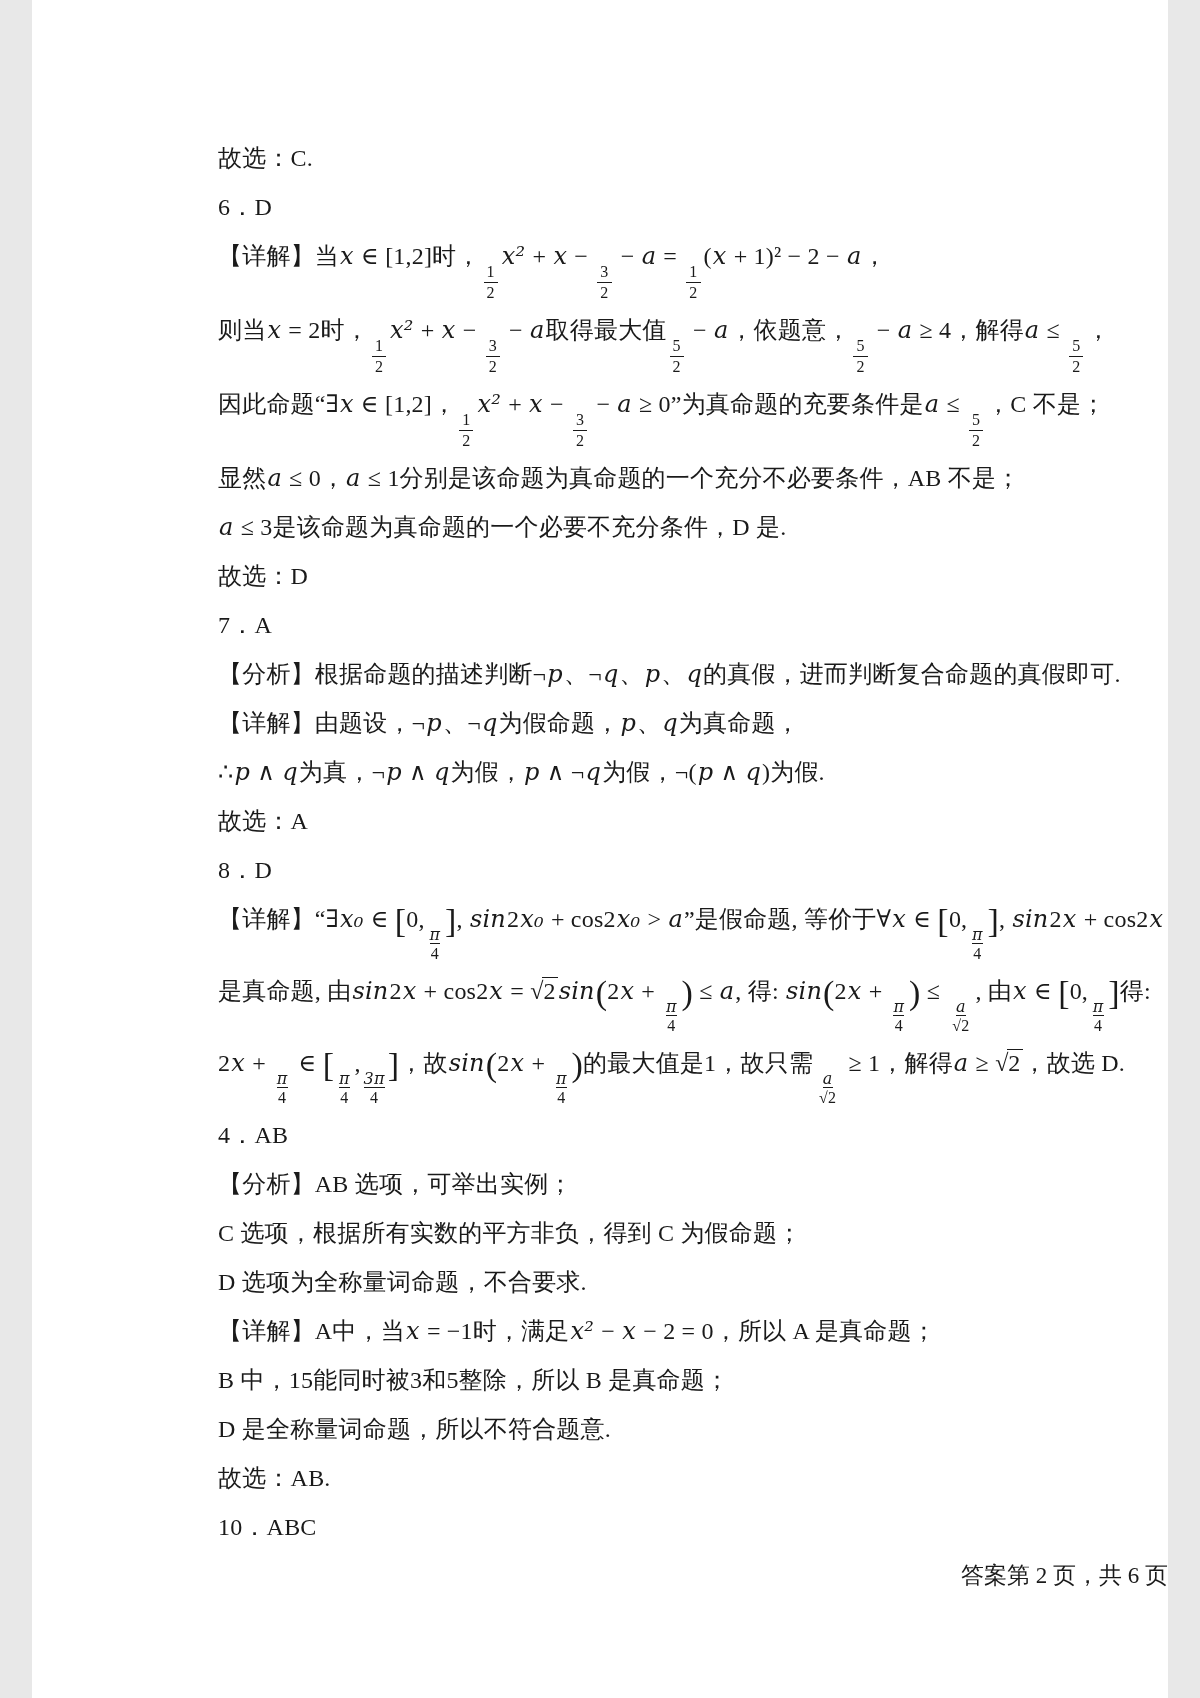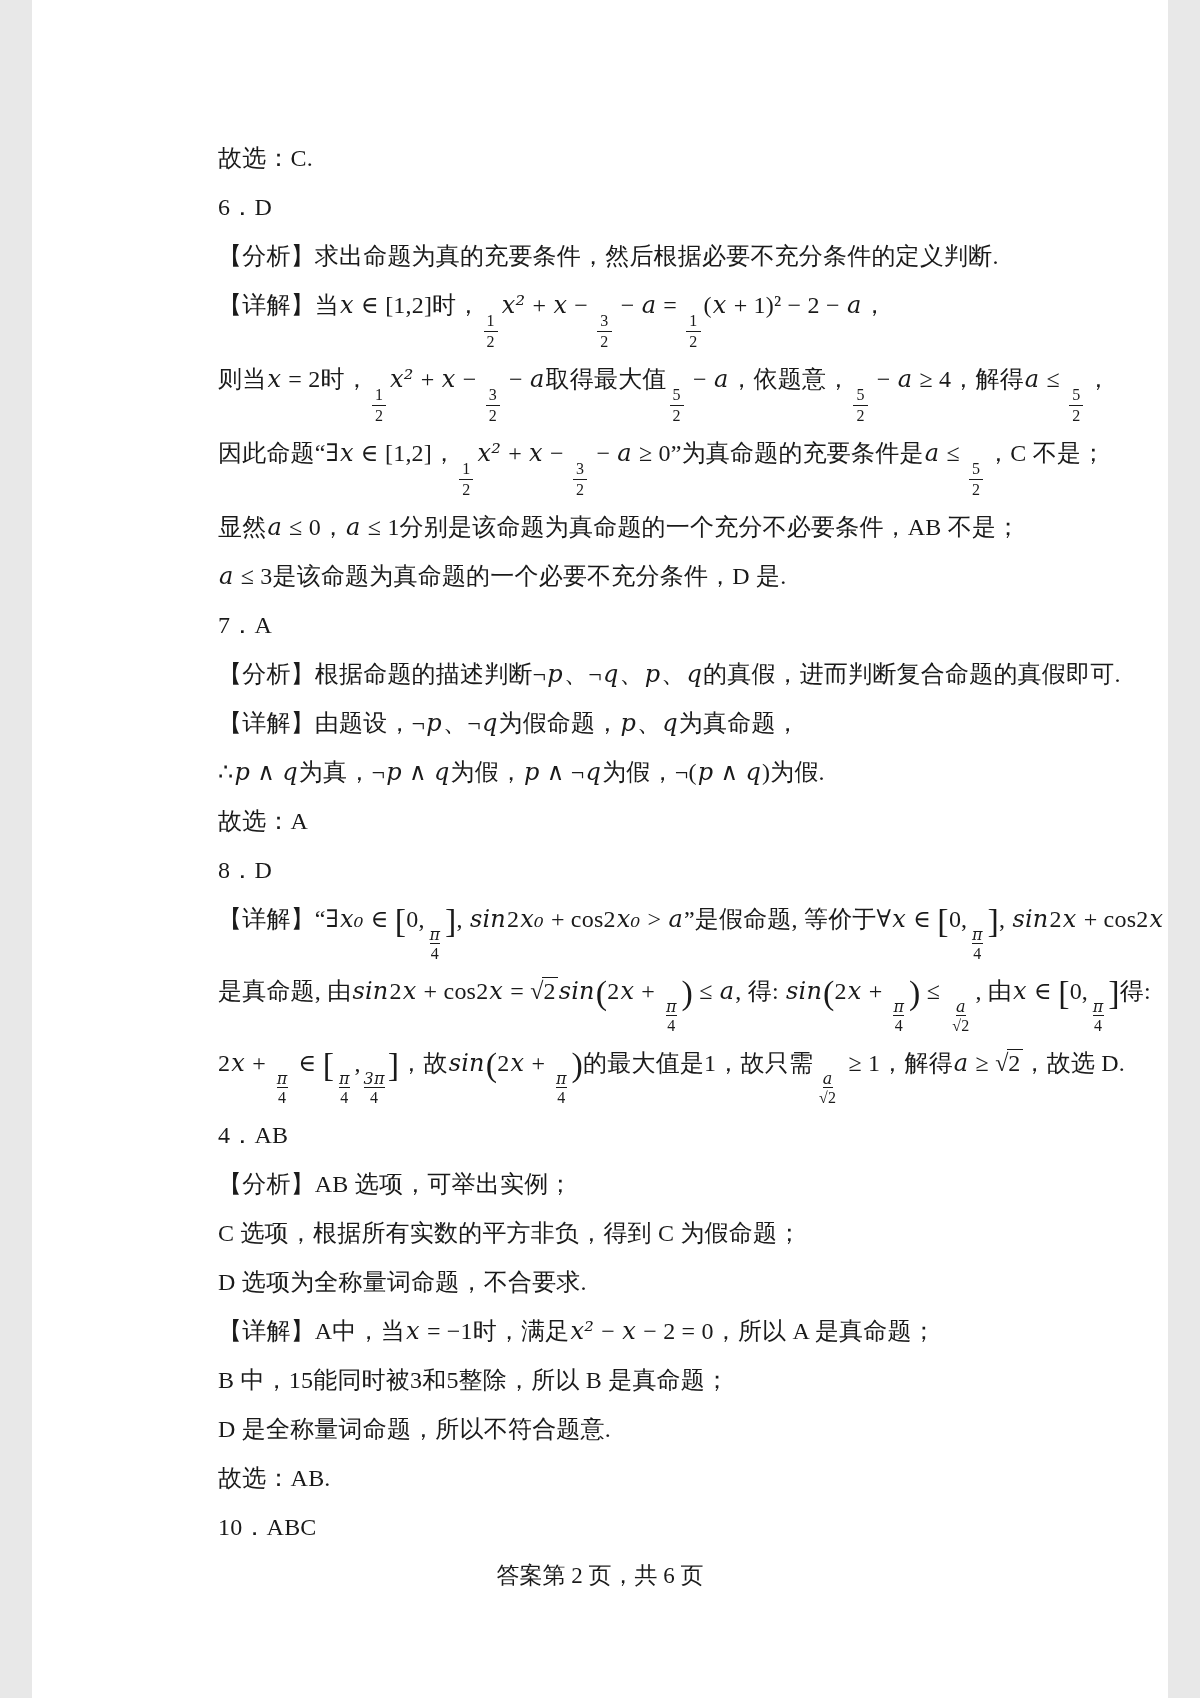--- a/index.html
+++ b/index.html
@@ -55,32 +55,31 @@
   .frac .it { padding:0; }
   .sqrt { white-space:nowrap; }
   .sqrt .rsign { letter-spacing:-1px; }
   .sqrt .rad {
     border-top:1.4px solid #1a1a1a;
     padding:0 2px 0 1px;
   }
   .footer {
     position:absolute;
     left:0; right:0; top:1560px;
-    text-align:center;
+    text-align:right;
     font-size:23px;
   }
 </style>
 </head>
 <body>
 
 <main class="page">
   <section class="doc">
       <div class="line"><span class="txt">故选：C.</span></div>
       <div class="line"><span class="txt">6．D</span></div>
-      <div class="line"><span class="h">【分析】</span><span class="txt">求出命题为真的充要条件，然后根据必要不充分条件的定义判断.</span></div>
       <div class="line"><span class="h">【详解】</span><span class="txt">当</span><span class="it">x</span><span class="txt"> ∈ [1,2]时，</span><span class="frac">
           <span class="num">1</span>
           <span class="den">2</span>
         </span><span class="it">x²</span><span class="txt"> + </span><span class="it">x</span><span class="txt"> − </span><span class="frac">
           <span class="num">3</span>
           <span class="den">2</span>
         </span><span class="txt"> − </span><span class="it">a</span><span class="txt"> = </span><span class="frac">
           <span class="num">1</span>
           <span class="den">2</span>
         </span><span class="txt">(</span><span class="it">x</span><span class="txt"> + 1)² − 2 − </span><span class="it">a</span><span class="txt">，</span></div>
@@ -105,20 +104,21 @@
           <span class="den">2</span>
         </span><span class="it">x²</span><span class="txt"> + </span><span class="it">x</span><span class="txt"> − </span><span class="frac">
           <span class="num">3</span>
           <span class="den">2</span>
         </span><span class="txt"> − </span><span class="it">a</span><span class="txt"> ≥ 0”为真命题的充要条件是</span><span class="it">a</span><span class="txt"> ≤ </span><span class="frac">
           <span class="num">5</span>
           <span class="den">2</span>
         </span><span class="txt">，C 不是；</span></div>
       <div class="line"><span class="txt">显然</span><span class="it">a</span><span class="txt"> ≤ 0，</span><span class="it">a</span><span class="txt"> ≤ 1分别是该命题为真命题的一个充分不必要条件，AB 不是；</span></div>
       <div class="line"><span class="it">a</span><span class="txt"> ≤ 3是该命题为真命题的一个必要不充分条件，D 是.</span></div>
+      <div class="line"><span class="txt">故选：D</span></div>
       <div class="line"><span class="txt">7．A</span></div>
       <div class="line"><span class="h">【分析】</span><span class="txt">根据命题的描述判断¬</span><span class="it">p</span><span class="txt">、¬</span><span class="it">q</span><span class="txt">、</span><span class="it">p</span><span class="txt">、</span><span class="it">q</span><span class="txt">的真假，进而判断复合命题的真假即可.</span></div>
       <div class="line"><span class="h">【详解】</span><span class="txt">由题设，¬</span><span class="it">p</span><span class="txt">、¬</span><span class="it">q</span><span class="txt">为假命题，</span><span class="it">p</span><span class="txt">、</span><span class="it">q</span><span class="txt">为真命题，</span></div>
       <div class="line"><span class="txt">∴</span><span class="it">p</span><span class="txt"> ∧ </span><span class="it">q</span><span class="txt">为真，¬</span><span class="it">p</span><span class="txt"> ∧ </span><span class="it">q</span><span class="txt">为假，</span><span class="it">p</span><span class="txt"> ∧ ¬</span><span class="it">q</span><span class="txt">为假，¬(</span><span class="it">p</span><span class="txt"> ∧ </span><span class="it">q</span><span class="txt">)为假.</span></div>
       <div class="line"><span class="txt">故选：A</span></div>
       <div class="line"><span class="txt">8．D</span></div>
       <div class="line"><span class="h">【详解】</span><span class="txt">“∃</span><span class="it">x₀</span><span class="txt"> ∈ </span><span class="big">[</span><span class="txt">0,</span><span class="frac">
           <span class="num it">π</span>
           <span class="den">4</span>
         </span><span class="big">]</span><span class="txt">, </span><span class="it">sin</span><span class="txt">2</span><span class="it">x₀</span><span class="txt"> + cos2</span><span class="it">x₀</span><span class="txt"> &gt; </span><span class="it">a</span><span class="txt">”是假命题, 等价于∀</span><span class="it">x</span><span class="txt"> ∈ </span><span class="big">[</span><span class="txt">0,</span><span class="frac">

